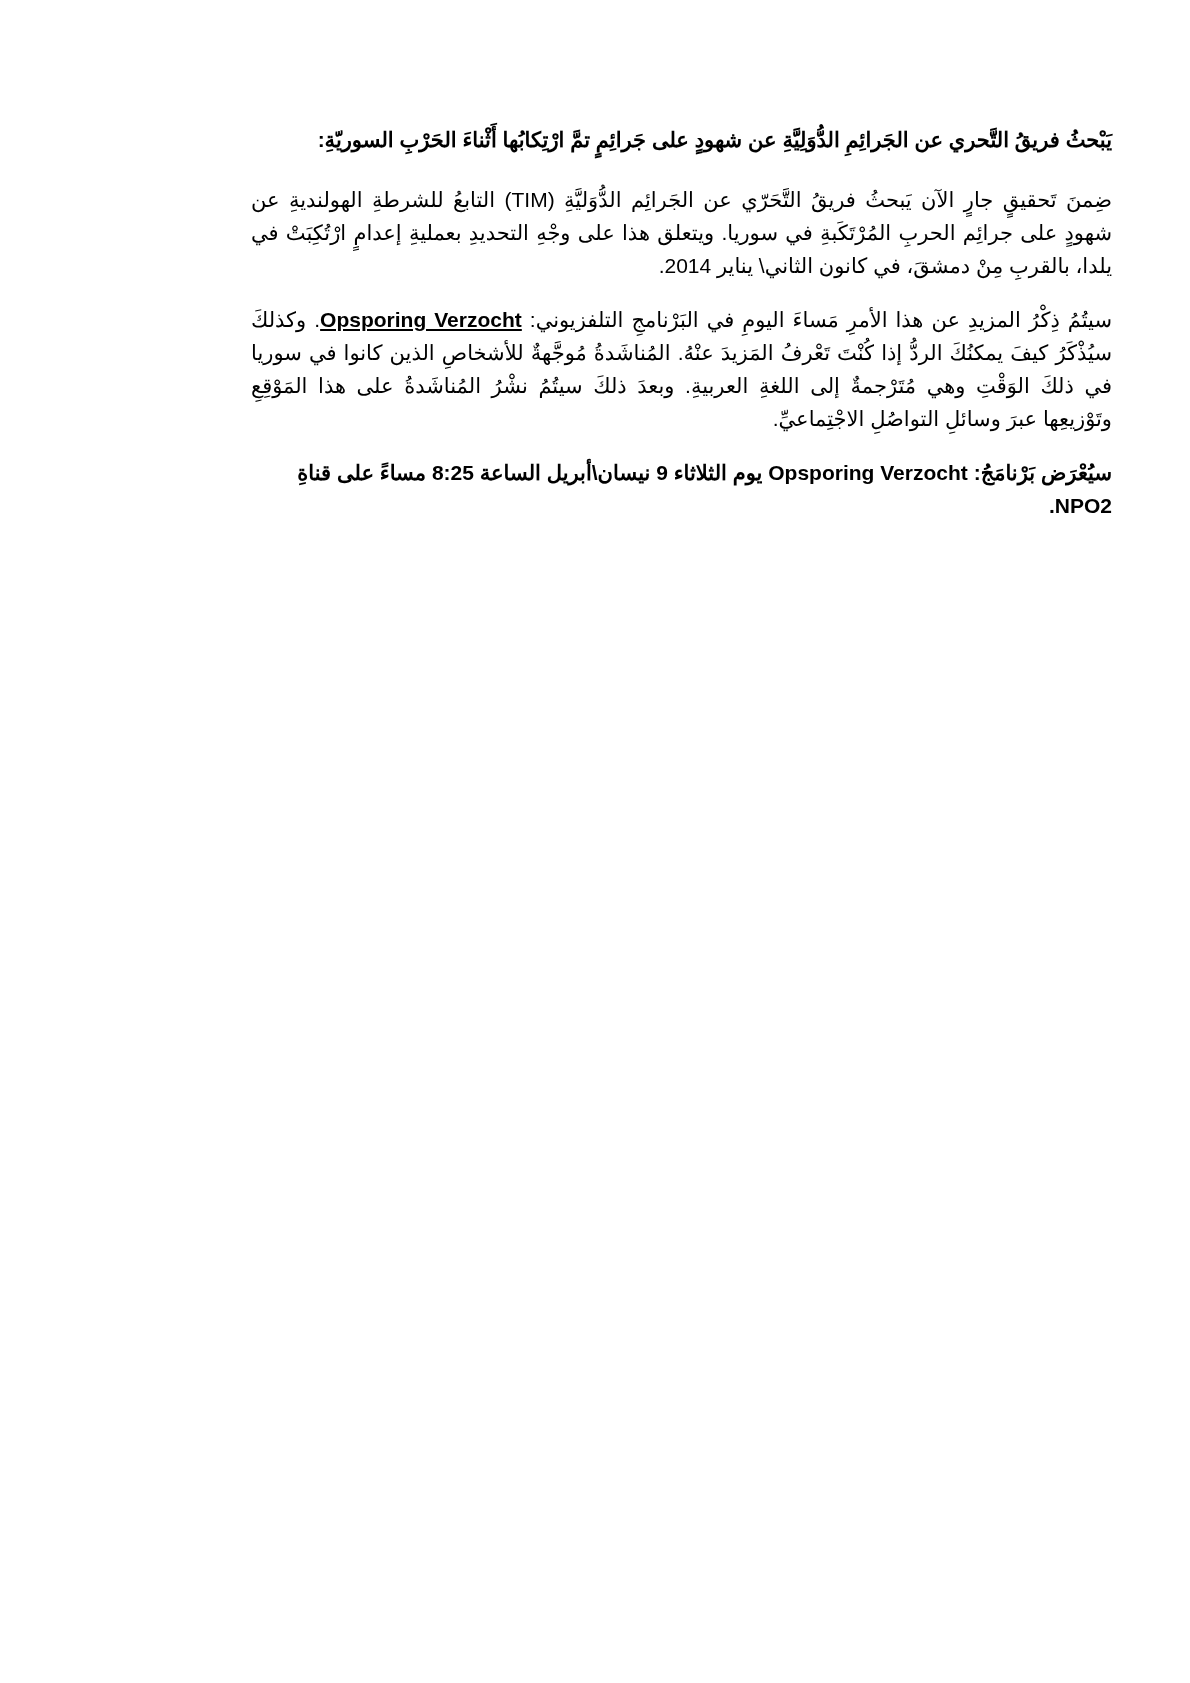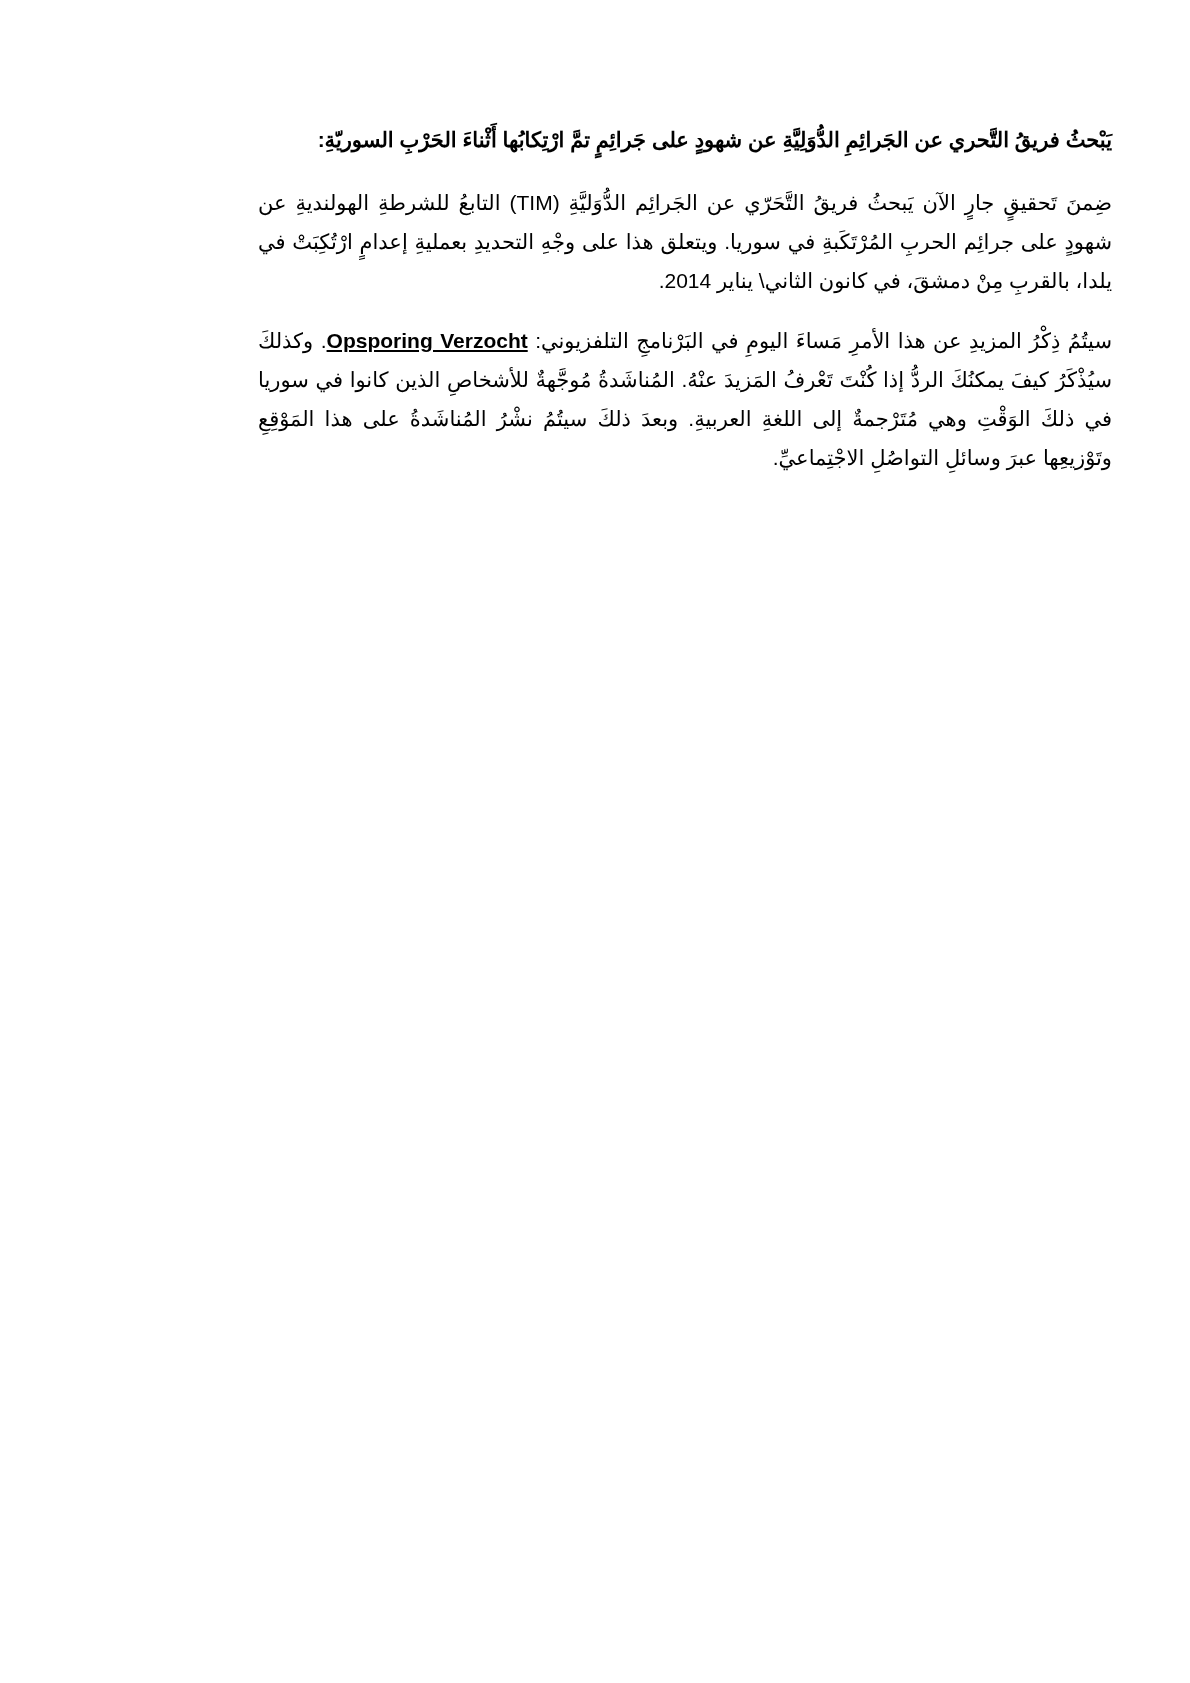--- a/index.html
+++ b/index.html
@@ -22,24 +22,24 @@
   .title {
     font-size: 21px;
     font-weight: bold;
     line-height: 43px;
     text-align: right;
     margin: 0 0 22px 0;
   }
   .para {
     font-size: 21px;
     font-weight: normal;
-    line-height: 39px;
+    line-height: 33px;
     text-align: justify;
     text-justify: inter-word;
-    margin: 0 0 21px 16px;
+    margin: 0 0 21px 9px;
   }
   .para.single-line {
     text-align: right;
   }
   .para.bold {
     font-weight: bold;
   }
   .program-underlined {
     font-weight: bold;
     text-decoration: underline;
@@ -58,15 +58,16 @@
 <body>
 
 <div class="page">
 
   <h1 class="title">يَبْحثُ فريقُ التَّحري عن الجَرائِمِ الدُّوَلِيَّةِ عن شهودٍ على جَرائِمٍ تمَّ ارْتِكابُها أَثْناءَ الحَرْبِ السوريّةِ:</h1>
 
   <p class="para">ضِمنَ تَحقيقٍ جارٍ الآن يَبحثُ فريقُ التَّحَرّي عن الجَرائِم الدُّوَليَّةِ (TIM) التابعُ للشرطةِ الهولنديةِ عن شهودٍ على جرائِم الحربِ المُرْتَكَبةِ في سوريا. ويتعلق هذا على وجْهِ التحديدِ بعمليةِ إعدامٍ ارْتُكِبَتْ في يلدا، بالقربِ مِنْ دمشقَ، في كانون الثاني\ يناير 2014.</p>
 
   <p class="para"><span>سيتُمُ ذِكْرُ المزيدِ عن هذا الأمرِ مَساءَ اليومِ في البَرْنامجِ التلفزيوني: </span><span class="program-underlined">Opsporing Verzocht</span><span>. وكذلكَ سيُذْكَرُ كيفَ يمكنُكَ الردُّ إذا كُنْتَ تَعْرفُ المَزيدَ عنْهُ. المُناشَدةُ مُوجَّهةٌ للأشخاصِ الذين كانوا في سوريا في ذلكَ الوَقْتِ وهي مُتَرْجمةٌ إلى اللغةِ العربيةِ. وبعدَ ذلكَ سيتُمُ نشْرُ المُناشَدةُ على هذا المَوْقِعِ وتَوْزيعِها عبرَ وسائلِ التواصُلِ الاجْتِماعيِّ.</span></p>
 
+  <p class="para bold single-line"><span>سيُعْرَض بَرْنامَجُ: </span><span class="program-plain">Opsporing Verzocht</span><span> يوم الثلاثاء 9 نيسان\أبريل الساعة 8:25 مساءً على قناةِ NPO2.</span></p>
 
 
 </div>
 
 </body></html>

